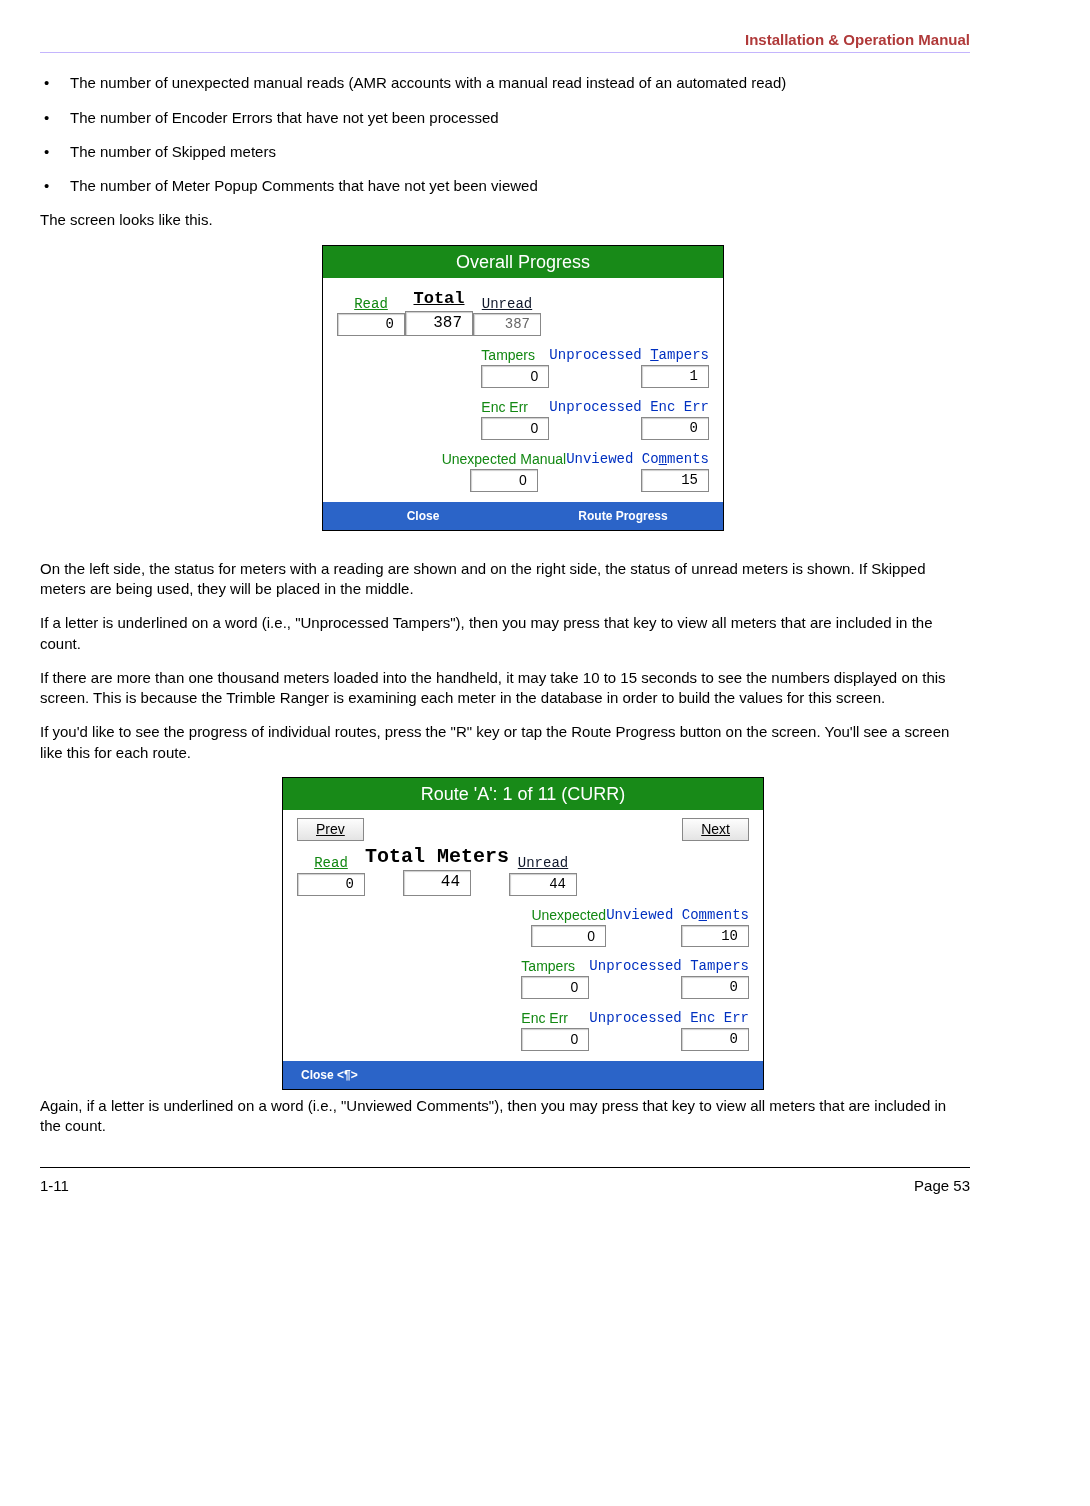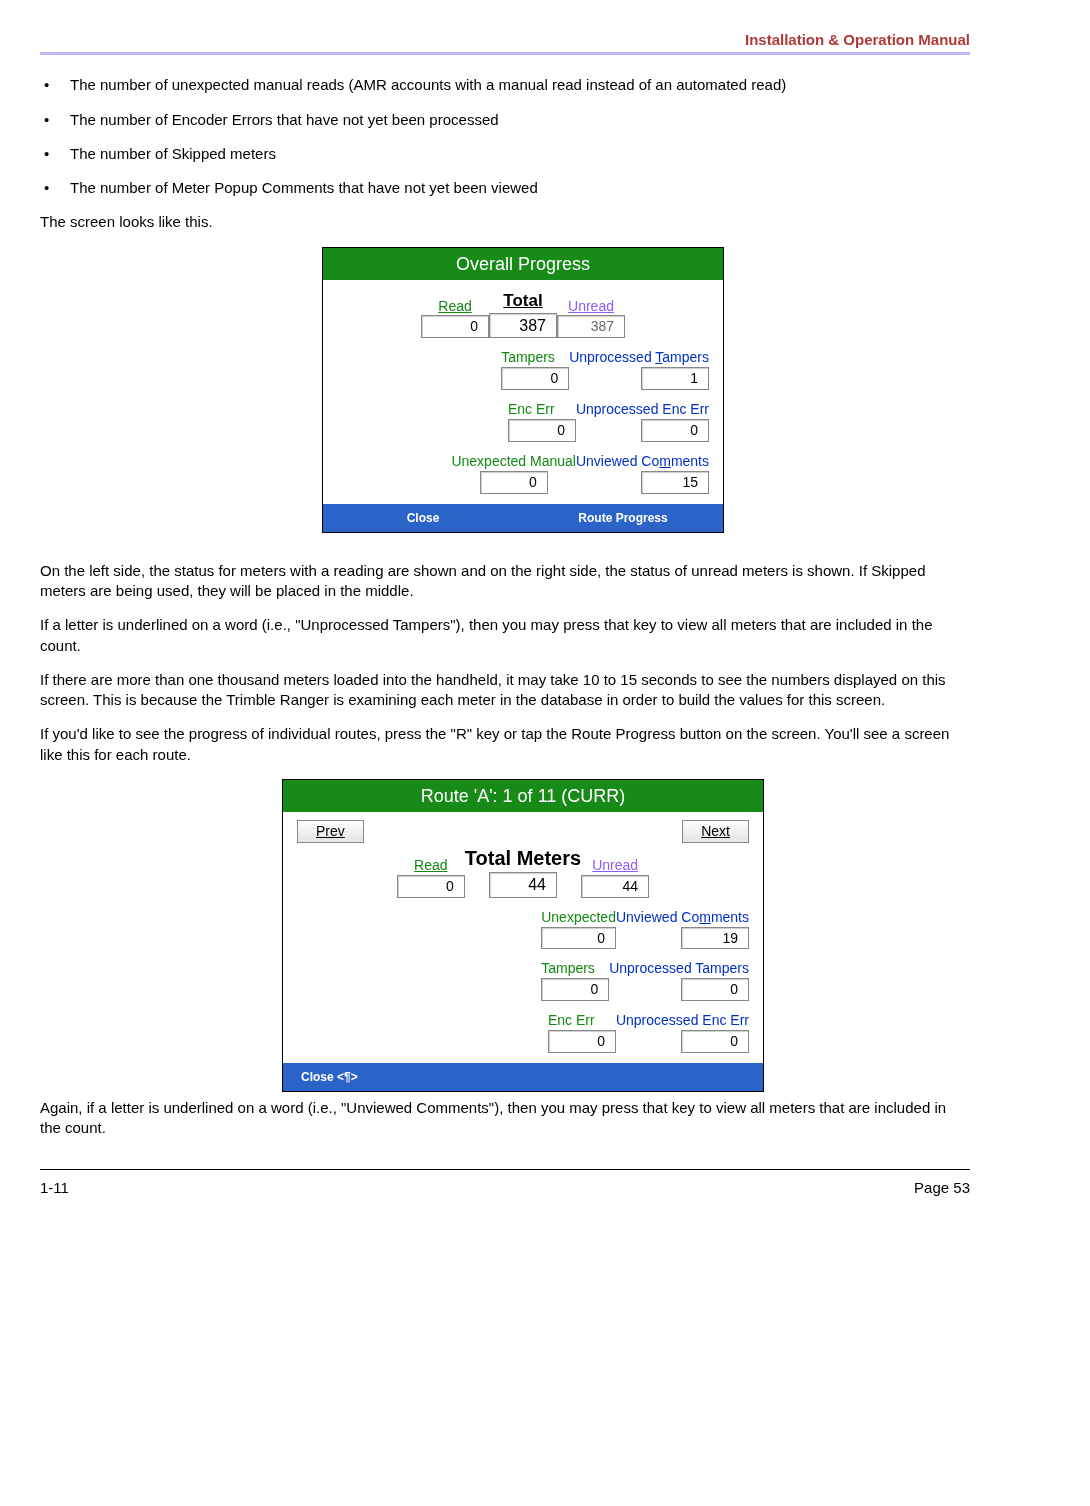--- a/index.html
+++ b/index.html
@@ -9,21 +9,21 @@
     margin: 0;
     padding: 30px 40px 20px 40px;
     width: 1010px;
     box-sizing: border-box;
     line-height: 1.35;
   }
   .header-title {
     text-align: right;
     font-weight: bold;
     color: #b03a3a;
-    border-bottom: 3px solid #c4b5fd;
+    border-bottom: 1px solid #c4b5fd;
     padding-bottom: 2px;
     margin-bottom: 20px;
   }
   ul.bullets {
     list-style: none;
     padding-left: 30px;
     margin: 0 0 14px 0;
   }
   ul.bullets li::before {
     content: "•";
@@ -55,37 +55,37 @@
     background: #188a18;
     color: #fff;
     font-family: "Trebuchet MS", Tahoma, sans-serif;
     font-size: 18px;
     padding: 4px 0;
     text-align: center;
   }
   .pane {
     padding: 10px 14px 0 14px;
   }
-  .toprow { display:flex; justify-content: center; align-items: flex-end; margin-bottom: 10px; }
+  .toprow { display:flex; justify-content: flex-start; align-items: flex-end; margin-bottom: 10px; font-family: Liberation Mono, monospace; }
   .col { text-align: center; }
   .lbl-green { color: #128812; text-decoration: underline; }
-  .lbl-blue  { color: #8b5cf6; text-decoration: underline; }
+  .lbl-blue  { color: #0f172a; text-decoration: underline; }
   .lbl-black { color: #000; font-weight: bold; }
   .valbox {
     display:inline-block;
     border: 1px solid #888;
     padding: 1px 10px;
     min-width: 46px;
     text-align: right;
     box-shadow: inset 1px 1px 1px rgba(0,0,0,.2);
     background:#fff;
   }
   .row2 { display:flex; justify-content: flex-end; margin-bottom: 10px; }
   .row2 .left, .row2 .right { display:flex; flex-direction: column; }
-  .row2 .right { align-items: flex-end; text-align: right; }
+  .row2 .right { align-items: flex-end; text-align: right; font-family: Liberation Mono, monospace; }
   .bottombar {
     background: #2b64c8;
     color:#fff;
     font-weight: bold;
     display:flex;
     font-size: 12px;
   }
   .bottombar .seg { flex:1; text-align:center; padding:6px 0; }
   .bottombar.single .seg { text-align:left; padding-left: 18px; }
   .navbtn {
@@ -207,21 +207,21 @@
         </div>
       </div>
 
       <div class="row2">
         <div class="left">
           <span class="lbl-green" style="text-decoration:none;">Unexpected</span>
           <span class="valbox">0</span>
         </div>
         <div class="right">
           <span style="color:#0030c0;"><span>Unviewed Co</span><span style="text-decoration:underline;">m</span><span>ments</span></span>
-          <span class="valbox">19</span>
+          <span class="valbox">10</span>
         </div>
       </div>
 
       <div class="row2">
         <div class="left">
           <span class="lbl-green" style="text-decoration:none;">Tampers</span>
           <span class="valbox">0</span>
         </div>
         <div class="right">
           <span style="color:#0030c0;">Unprocessed Tampers</span>

